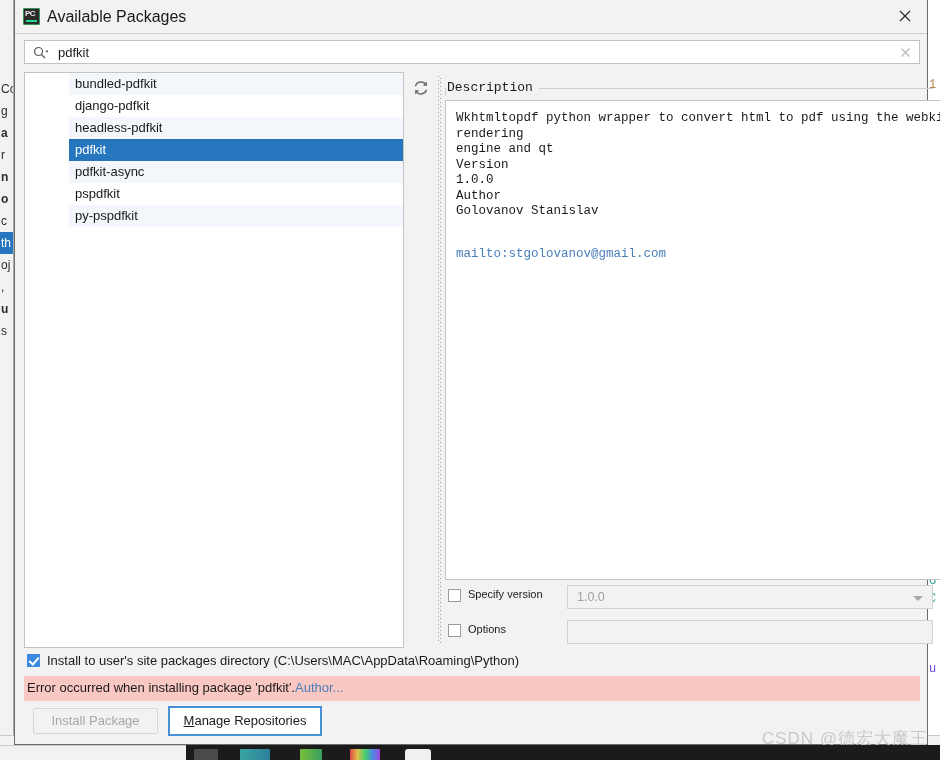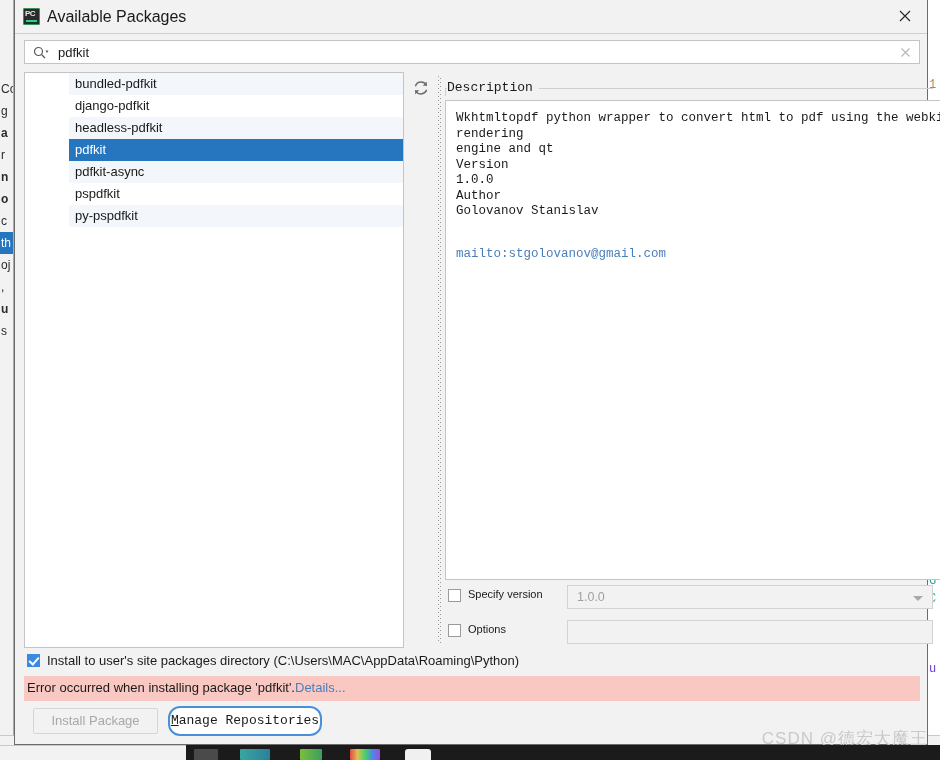--- a/index.html
+++ b/index.html
@@ -423,27 +423,26 @@
     line-height: 24px;
     cursor: default;
   }
   #manage-repositories-button {
     position: absolute;
     left: 153px; top: 706px;
     width: 154px; height: 30px;
     background: #ffffff;
     border: 2px solid #4a90d9;
     box-sizing: border-box;
-    border-radius: 12px;
+    border-radius: 0;
     font-size: 13px;
     color: #1a1a1a;
     text-align: center;
     line-height: 26px;
     cursor: default;
-    font-family: Liberation Mono, monospace;
   }
   #manage-repositories-button .mnem {
     text-decoration: underline;
   }
 </style>
 </head>
 <body>
 
 <div id="ide-backdrop">
 
@@ -576,21 +575,21 @@
     <div class="opt-label">Options</div>
     <div id="options-input"></div>
   </div>
 
   <div id="install-user-row">
     <div class="chk checked"></div>
     <div id="install-user-label">Install to user's site packages directory (C:\Users\MAC\AppData\Roaming\Python)</div>
   </div>
 
   <div id="error-bar" style="background: rgb(249, 200, 195);">
-    <div id="error-text"><span>Error occurred when installing package 'pdfkit'.</span><a id="error-details-link">Details...</a></div>
+    <div id="error-text"><span>Error occurred when installing package 'pdfkit'.</span><a id="error-details-link">Author...</a></div>
   </div>
 
   <div id="install-package-button">Install Package</div>
   <div id="manage-repositories-button"><span class="mnem">M</span><span>anage Repositories</span></div>
 
 </div>
 
 <div id="taskbar">
   <div class="tb-left"></div>
   <div class="tb-icon" style="left:194px;width:24px;background:#4a4a4a;"></div>

